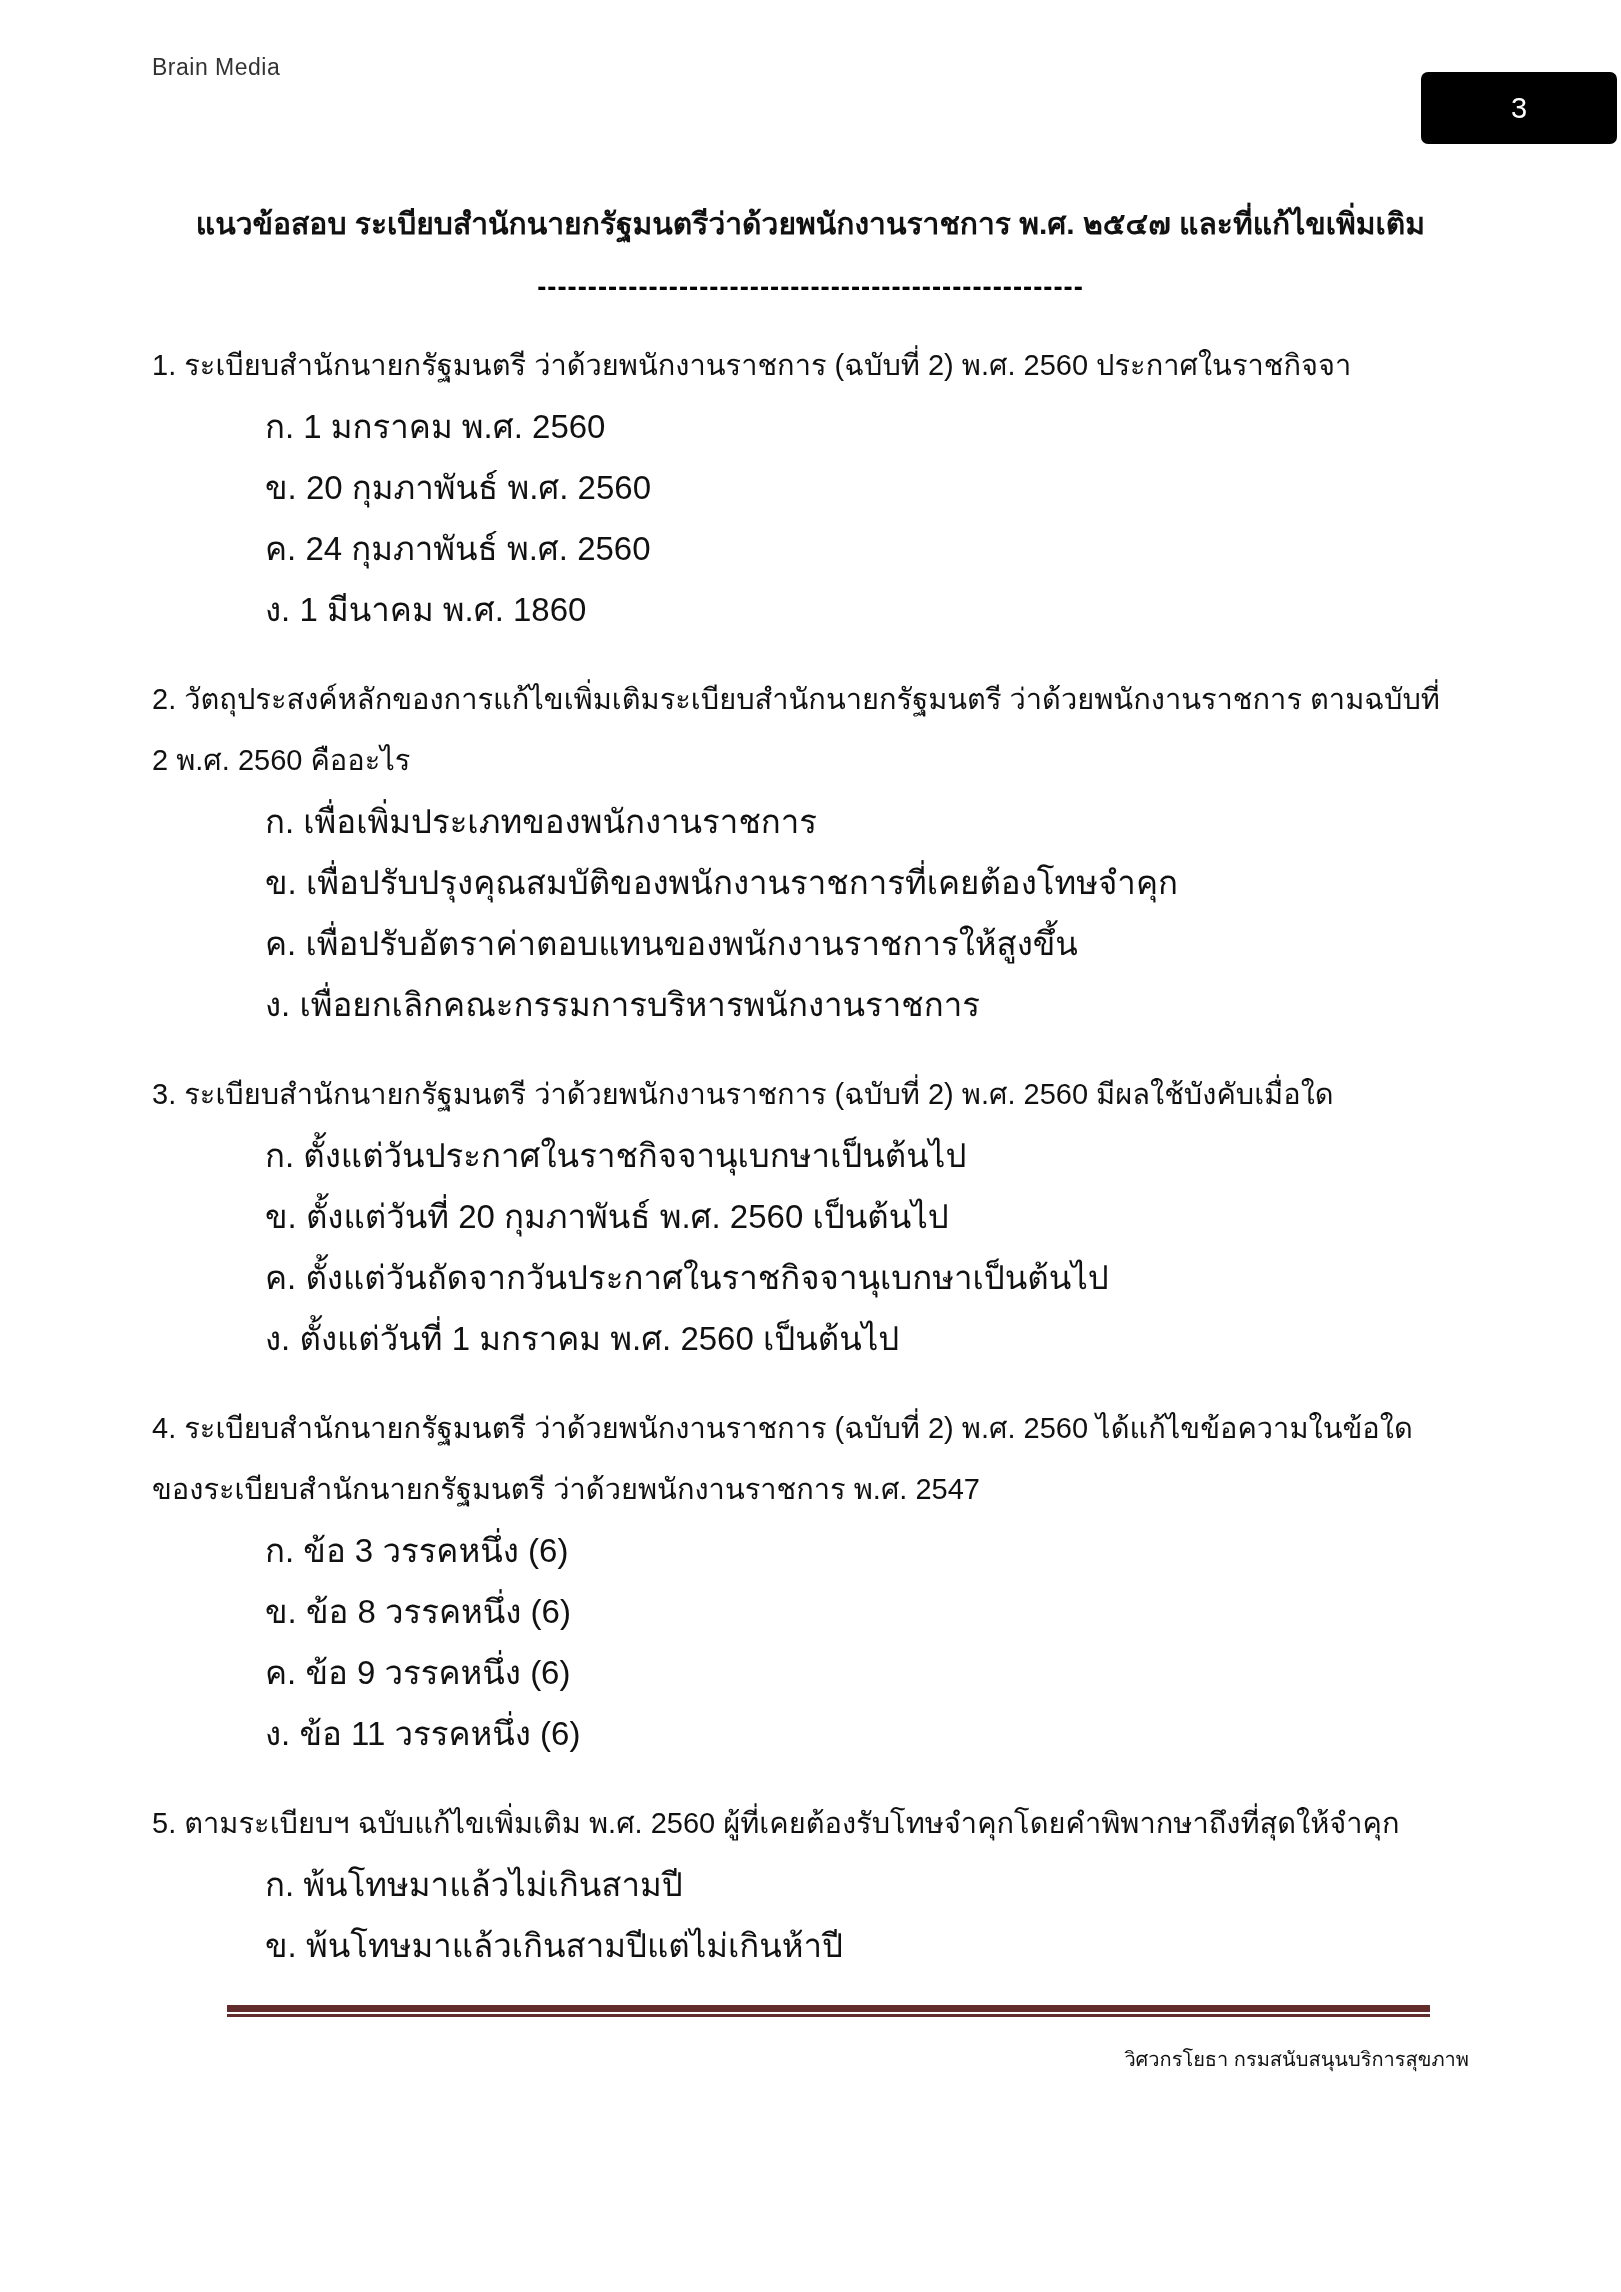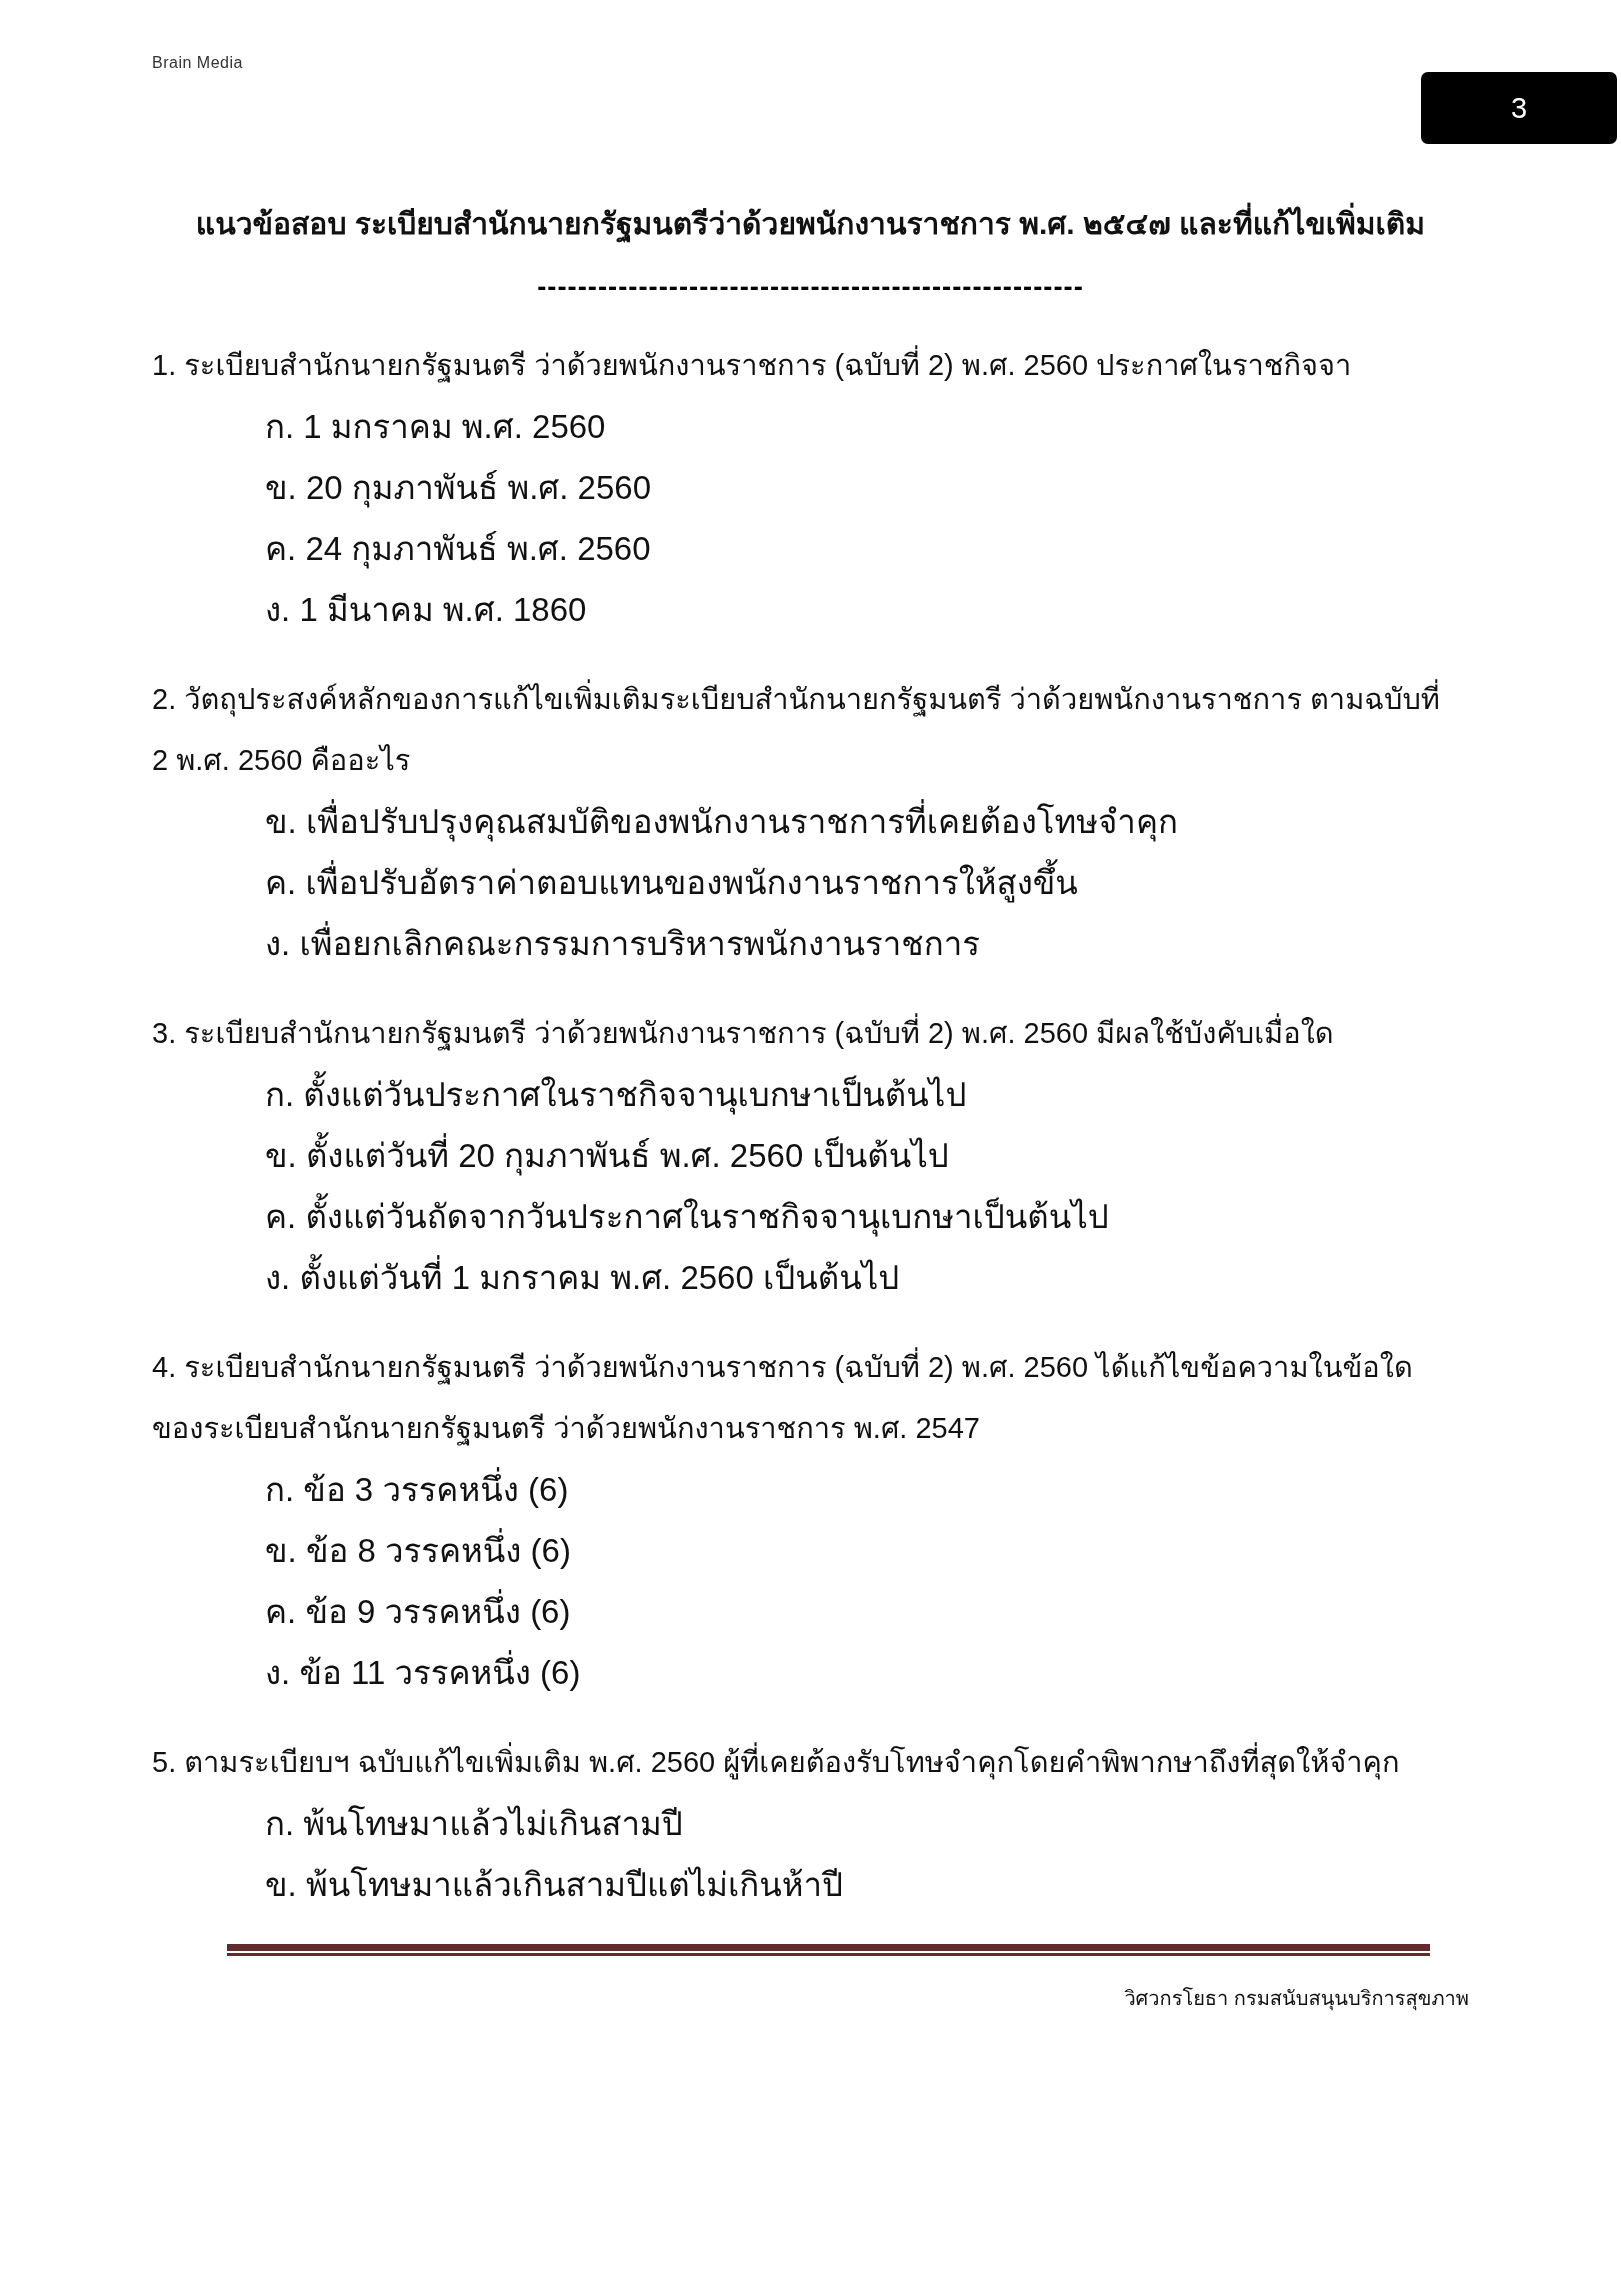--- a/index.html
+++ b/index.html
@@ -21,21 +21,21 @@
     background:#ffffff;
     overflow:hidden;
     padding:0 152px;
   }
   .topbar{
     padding-top:54px;
     height:88px;
     position:relative;
   }
   .brand{
-    font-size:16px;
+    font-size:23px;
     color:#333333;
     letter-spacing:0.5px;
   }
   .page-badge{
     position:absolute;
     left:1269px; 
     top:72px;
     width:196px;
     height:72px;
     background:var(--badge-bg);
@@ -124,20 +124,21 @@
       <p class="qline">1. ระเบียบสำนักนายกรัฐมนตรี ว่าด้วยพนักงานราชการ (ฉบับที่ 2) พ.ศ. 2560 ประกาศในราชกิจจา</p>
       <p class="choice">ก. 1 มกราคม พ.ศ. 2560</p>
       <p class="choice">ข. 20 กุมภาพันธ์ พ.ศ. 2560</p>
       <p class="choice">ค. 24 กุมภาพันธ์ พ.ศ. 2560</p>
       <p class="choice">ง. 1 มีนาคม พ.ศ. 1860</p>
     </section>
 
     <section class="question">
       <p class="qline">2. วัตถุประสงค์หลักของการแก้ไขเพิ่มเติมระเบียบสำนักนายกรัฐมนตรี ว่าด้วยพนักงานราชการ ตามฉบับที่</p>
       <p class="qline">2 พ.ศ. 2560 คืออะไร</p>
+      <p class="choice">ก. เพื่อเพิ่มประเภทของพนักงานราชการ</p>
       <p class="choice">ข. เพื่อปรับปรุงคุณสมบัติของพนักงานราชการที่เคยต้องโทษจำคุก</p>
       <p class="choice">ค. เพื่อปรับอัตราค่าตอบแทนของพนักงานราชการให้สูงขึ้น</p>
       <p class="choice">ง. เพื่อยกเลิกคณะกรรมการบริหารพนักงานราชการ</p>
     </section>
 
     <section class="question">
       <p class="qline">3. ระเบียบสำนักนายกรัฐมนตรี ว่าด้วยพนักงานราชการ (ฉบับที่ 2) พ.ศ. 2560 มีผลใช้บังคับเมื่อใด</p>
       <p class="choice">ก. ตั้งแต่วันประกาศในราชกิจจานุเบกษาเป็นต้นไป</p>
       <p class="choice">ข. ตั้งแต่วันที่ 20 กุมภาพันธ์ พ.ศ. 2560 เป็นต้นไป</p>
       <p class="choice">ค. ตั้งแต่วันถัดจากวันประกาศในราชกิจจานุเบกษาเป็นต้นไป</p>

